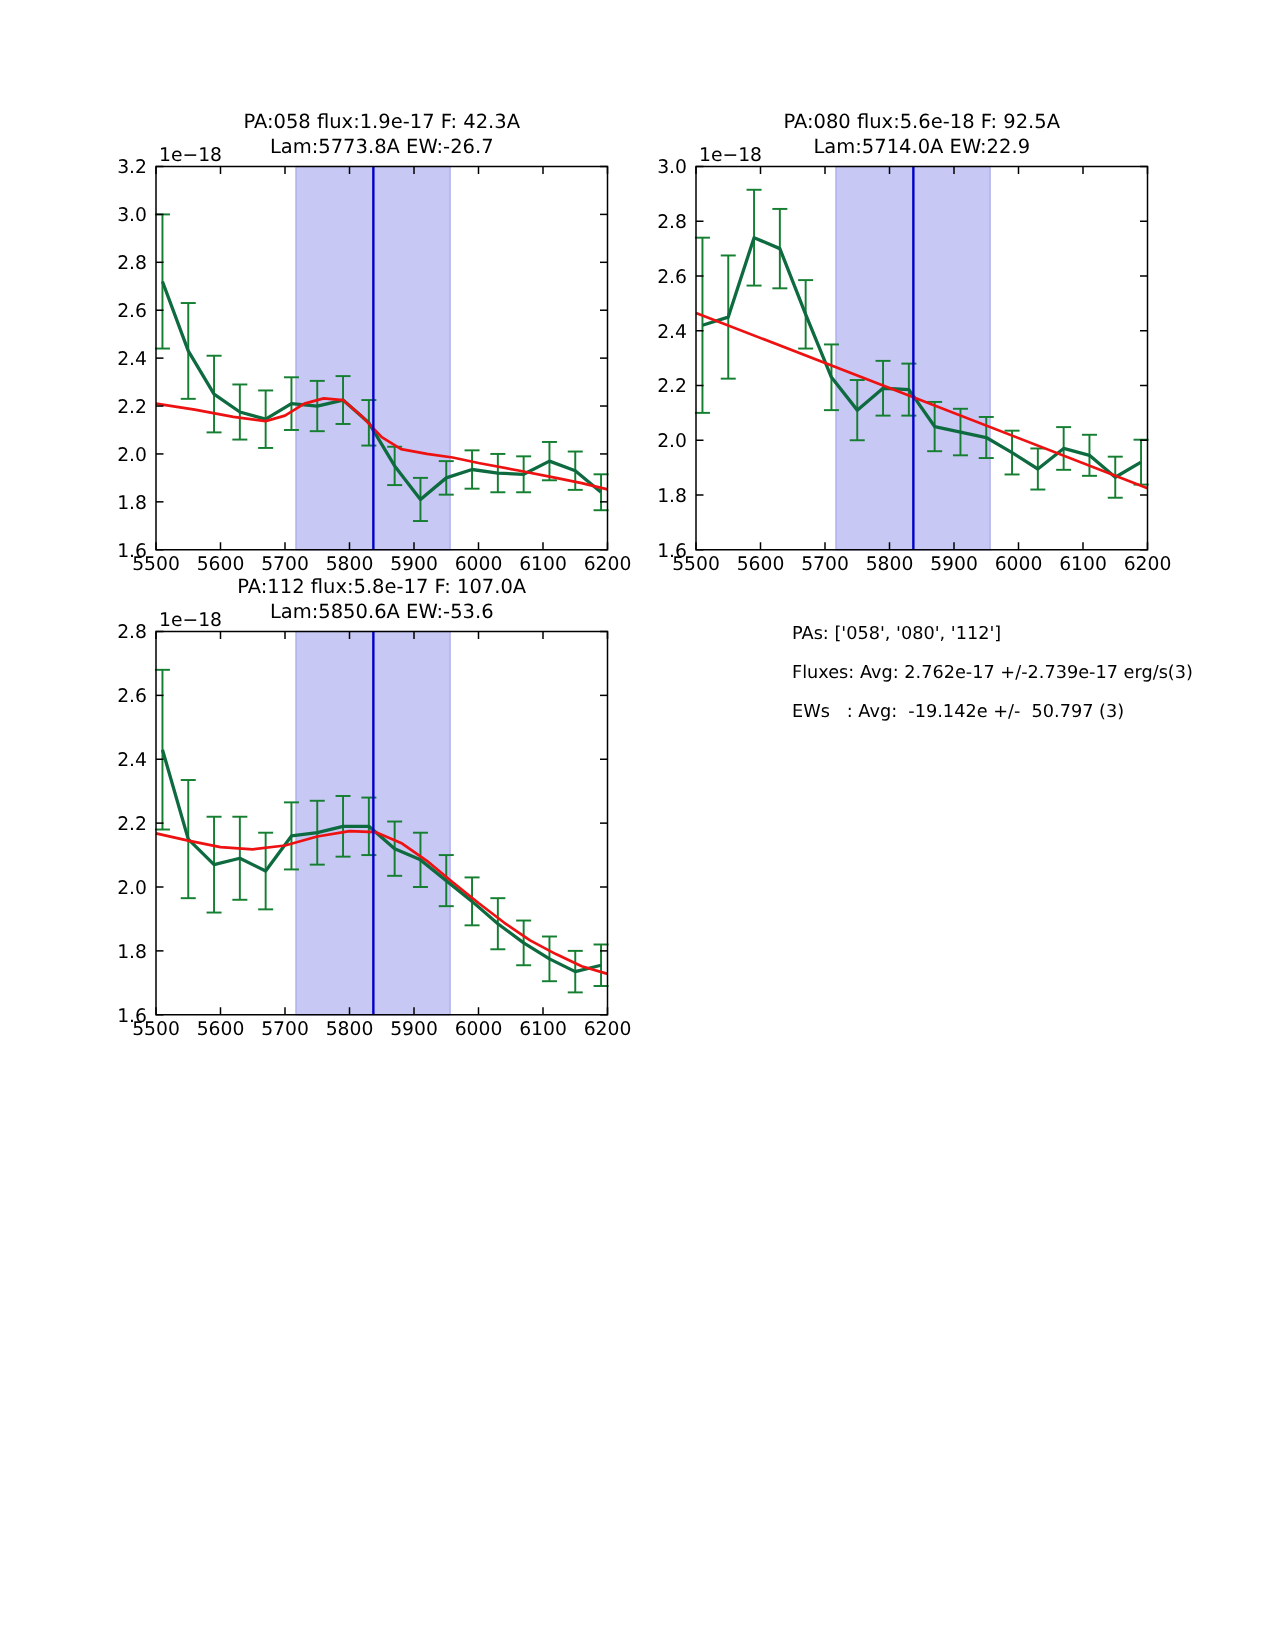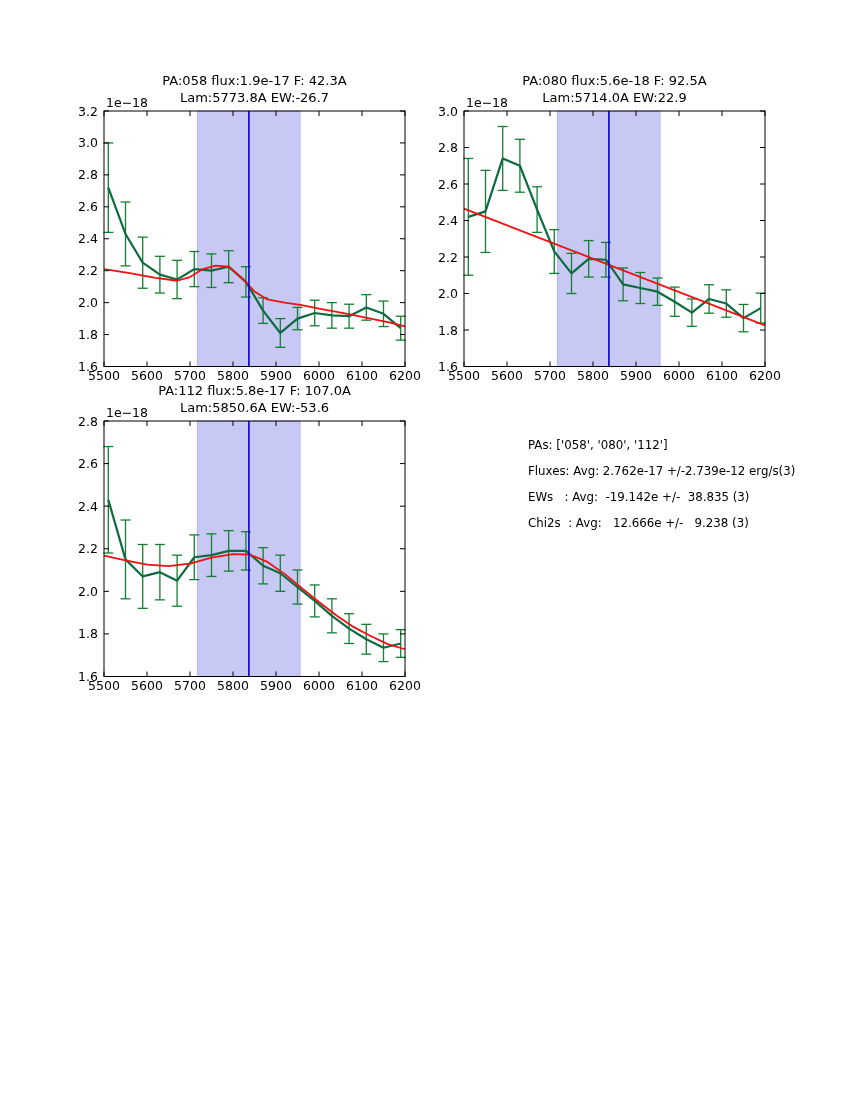--- a/index.html
+++ b/index.html
@@ -1,19 +1,19 @@
 <!DOCTYPE html>
 <html><head>
 <meta charset="utf-8">
 <style>
   html,body{margin:0;padding:0;background:#ffffff;}
   #figure{position:relative;width:850px;height:1100px;background:#ffffff;overflow:hidden;
           font-family:"DejaVu Sans","Liberation Sans",sans-serif;}
   #figure-svg{position:absolute;left:0;top:0;}
-  #info-panel{position:absolute;left:528px;top:433px;color:#000;}
+  #info-panel{position:absolute;left:528px;top:410px;color:#000;}
   .info-line{white-space:pre;font-size:11.8px;line-height:25.9px;height:25.9px;}
   svg text{fill:#000000;}
 </style>
 </head>
 <body>
 
 <div id="figure">
   <svg id="figure-svg" width="850" height="1100" viewBox="0 0 850 1100">
       <g>
         <rect x="197.31" y="111" width="102.77000000000004" height="255.5" fill="#c8c8f4" stroke="#a8a8ea" stroke-width="0.8"></rect>
@@ -359,17 +359,16 @@
         <text x="98" y="510.66666666666663" font-size="12.5" text-anchor="end" font-family="&quot;DejaVu Sans&quot;,&quot;Liberation Sans&quot;,sans-serif">2.4</text>
         <text x="98" y="468.08333333333326" font-size="12.5" text-anchor="end" font-family="&quot;DejaVu Sans&quot;,&quot;Liberation Sans&quot;,sans-serif">2.6</text>
         <text x="98" y="425.5" font-size="12.5" text-anchor="end" font-family="&quot;DejaVu Sans&quot;,&quot;Liberation Sans&quot;,sans-serif">2.8</text>
         <text x="254.5" y="395" font-size="13" text-anchor="middle" font-family="&quot;DejaVu Sans&quot;,&quot;Liberation Sans&quot;,sans-serif">PA:112 flux:5.8e-17 F: 107.0A</text>
         <text x="254.5" y="412" font-size="13" text-anchor="middle" font-family="&quot;DejaVu Sans&quot;,&quot;Liberation Sans&quot;,sans-serif">Lam:5850.6A EW:-53.6</text>
         <text x="106" y="417" font-size="12.5" text-anchor="start" font-family="&quot;DejaVu Sans&quot;,&quot;Liberation Sans&quot;,sans-serif">1e−18</text>
       </g>
     </svg>
   <div id="info-panel">
     <div class="info-line">PAs: ['058', '080', '112']</div>
-    <div class="info-line">Fluxes: Avg: 2.762e-17 +/-2.739e-12 erg/s(3)</div>
-    <div class="info-line">EWs   : Avg:  -19.142e +/-  38.835 (3)</div>
-    <div class="info-line">Chi2s  : Avg:   12.666e +/-   9.238 (3)</div>
+    <div class="info-line">Fluxes: Avg: 2.762e-17 +/-2.739e-17 erg/s(3)</div>
+    <div class="info-line">EWs   : Avg:  -19.142e +/-  50.797 (3)</div>
   </div>
 </div>
 
 </body></html>

